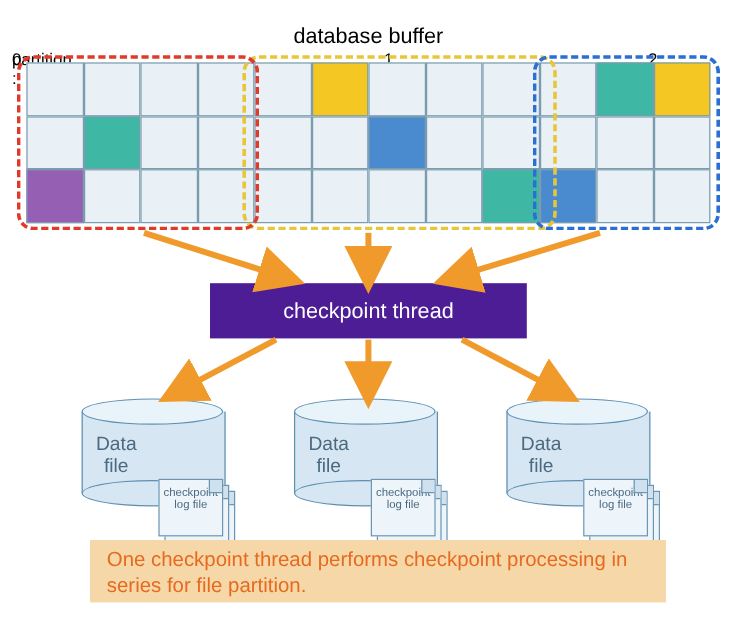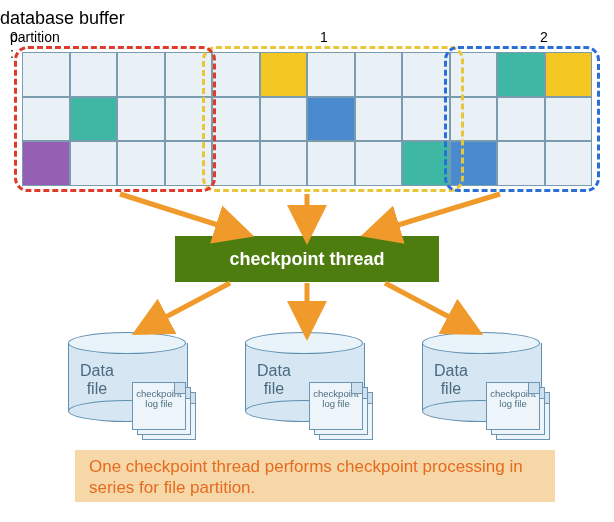--- a/index.html
+++ b/index.html
@@ -5,23 +5,23 @@
   body {
     margin: 0;
     font-family: Arial, sans-serif;
     width: 614px;
     height: 522px;
     position: relative;
     background: #fff;
     overflow: hidden;
   }
   .title {
-    text-align: left;
+    text-align: center;
     font-size: 18px;
-    margin-top: 8px;
+    margin-top: 20px;
   }
   .partition-labels {
     position: relative;
     height: 20px;
     font-size: 14px;
     padding-left: 29px;
   }
   .partition-labels span { position: absolute; }
   .grid-area {
     position: absolute;
@@ -54,27 +54,26 @@
     border-radius: 14px;
     box-sizing: border-box;
     background: transparent;
   }
   .checkpoint-box {
     position: absolute;
     top: 236px;
     left: 175px;
     width: 264px;
     height: 46px;
-    background: #4d7c0f;
+    background: #4c1d95;
     color: #fff;
     font-size: 18px;
     display: flex;
     align-items: center;
     justify-content: center;
-    font-weight: bold;
   }
   .cylinder {
     position: absolute;
     width: 106px;
     height: 90px;
   }
   .cyl-body {
     position: absolute;
     top: 11px;
     left: 0;
@@ -127,20 +126,21 @@
     width: 54px;
     height: 48px;
     background: #eef5fa;
     border: 1.2px solid #6b95b2;
     box-sizing: border-box;
     font-size: 9.5px;
     color: #4b6a80;
     text-align: center;
     padding-top: 6px;
     line-height: 1.1;
+    margin-top: 17px;
   }
   .page .fold {
     position: absolute;
     right: 0; top: 0;
     width: 10px; height: 10px;
     background: #cfe1ee;
     border-left: 1.2px solid #6b95b2;
     border-bottom: 1.2px solid #6b95b2;
   }
   .caption {

